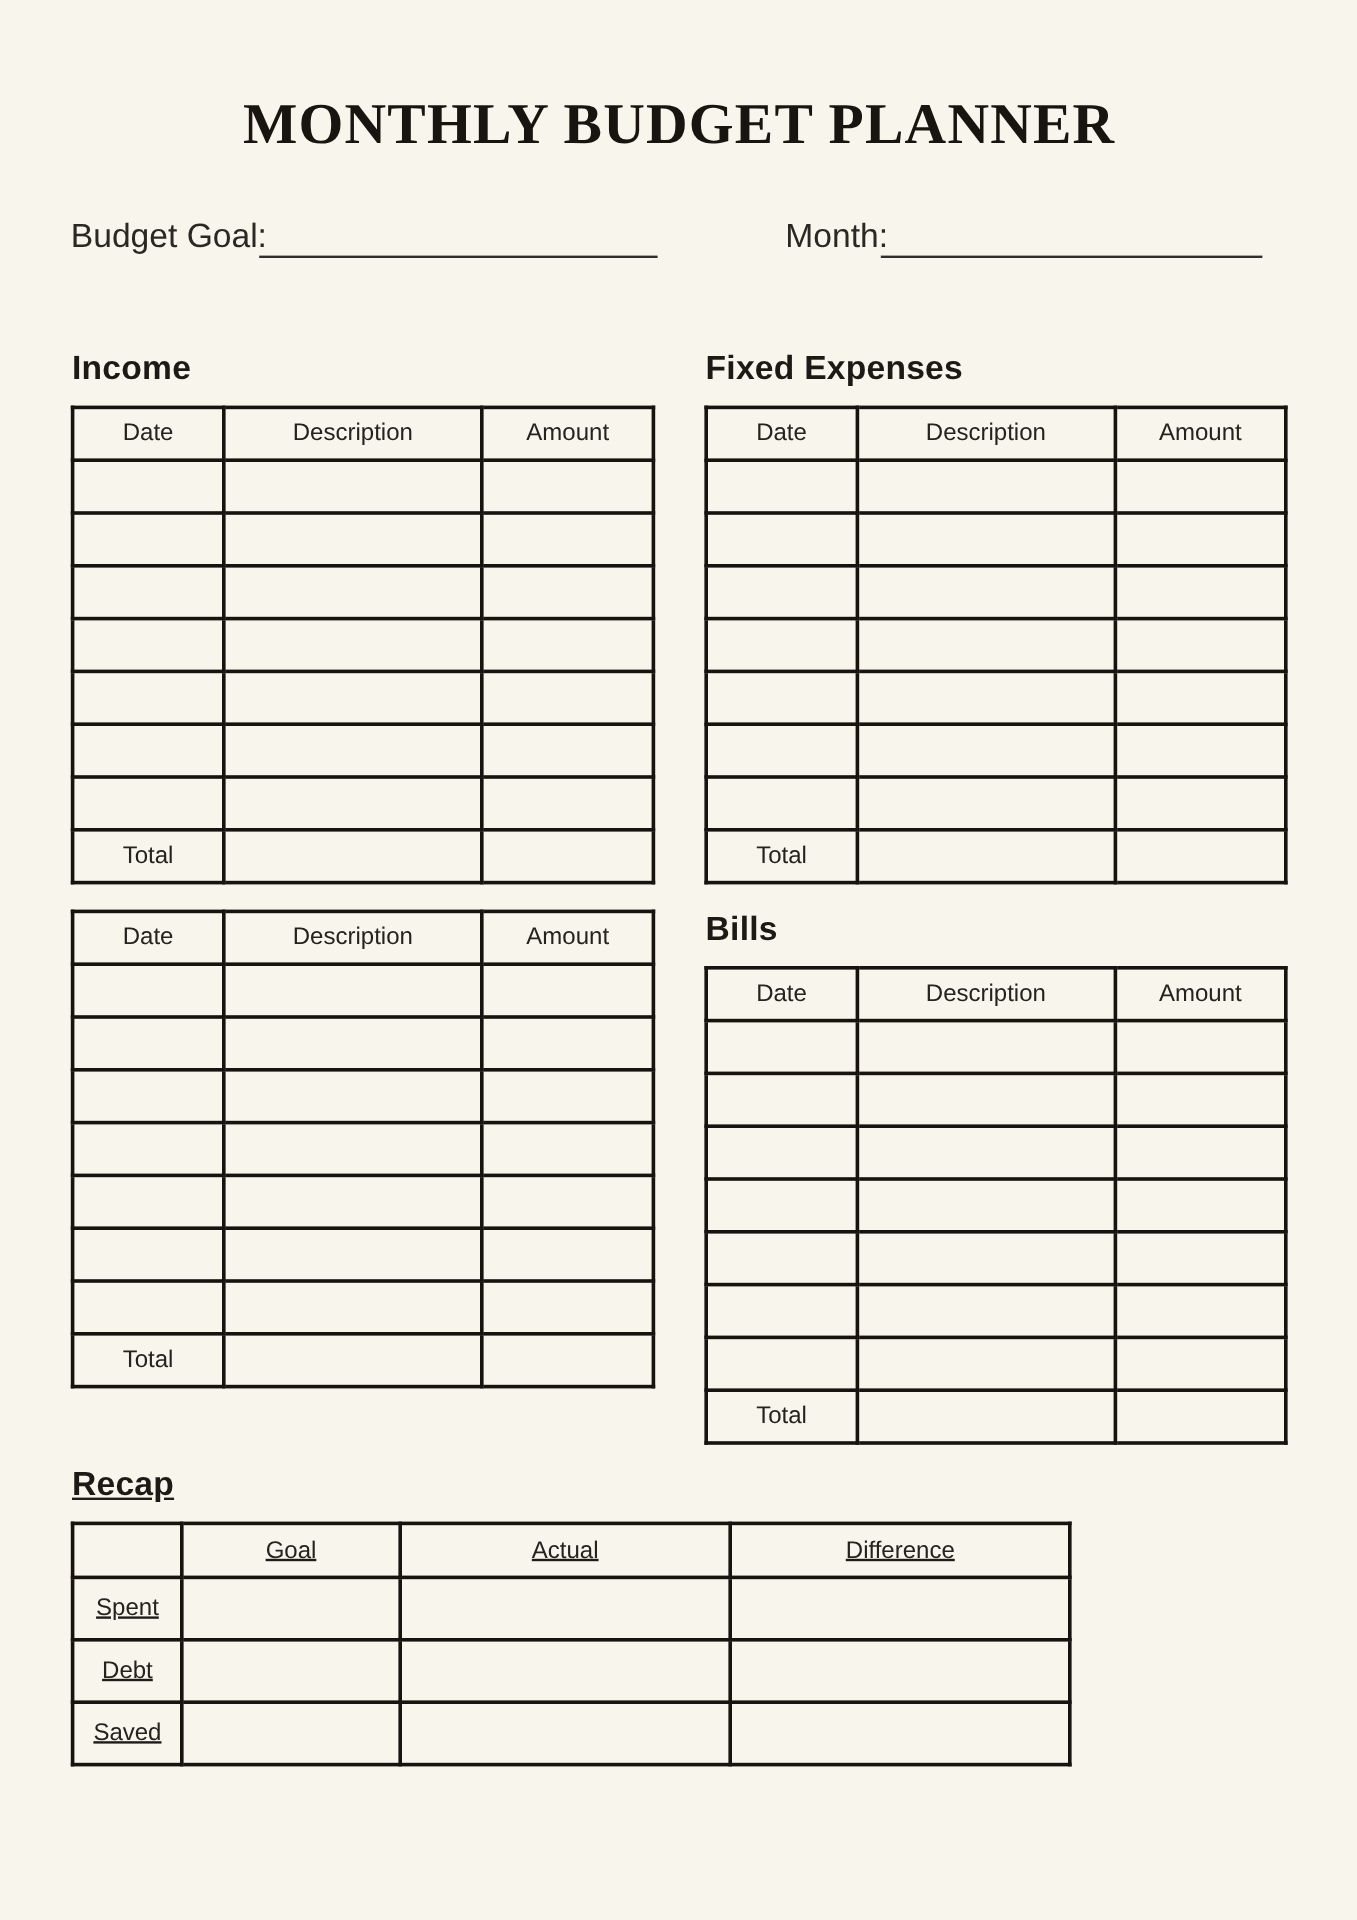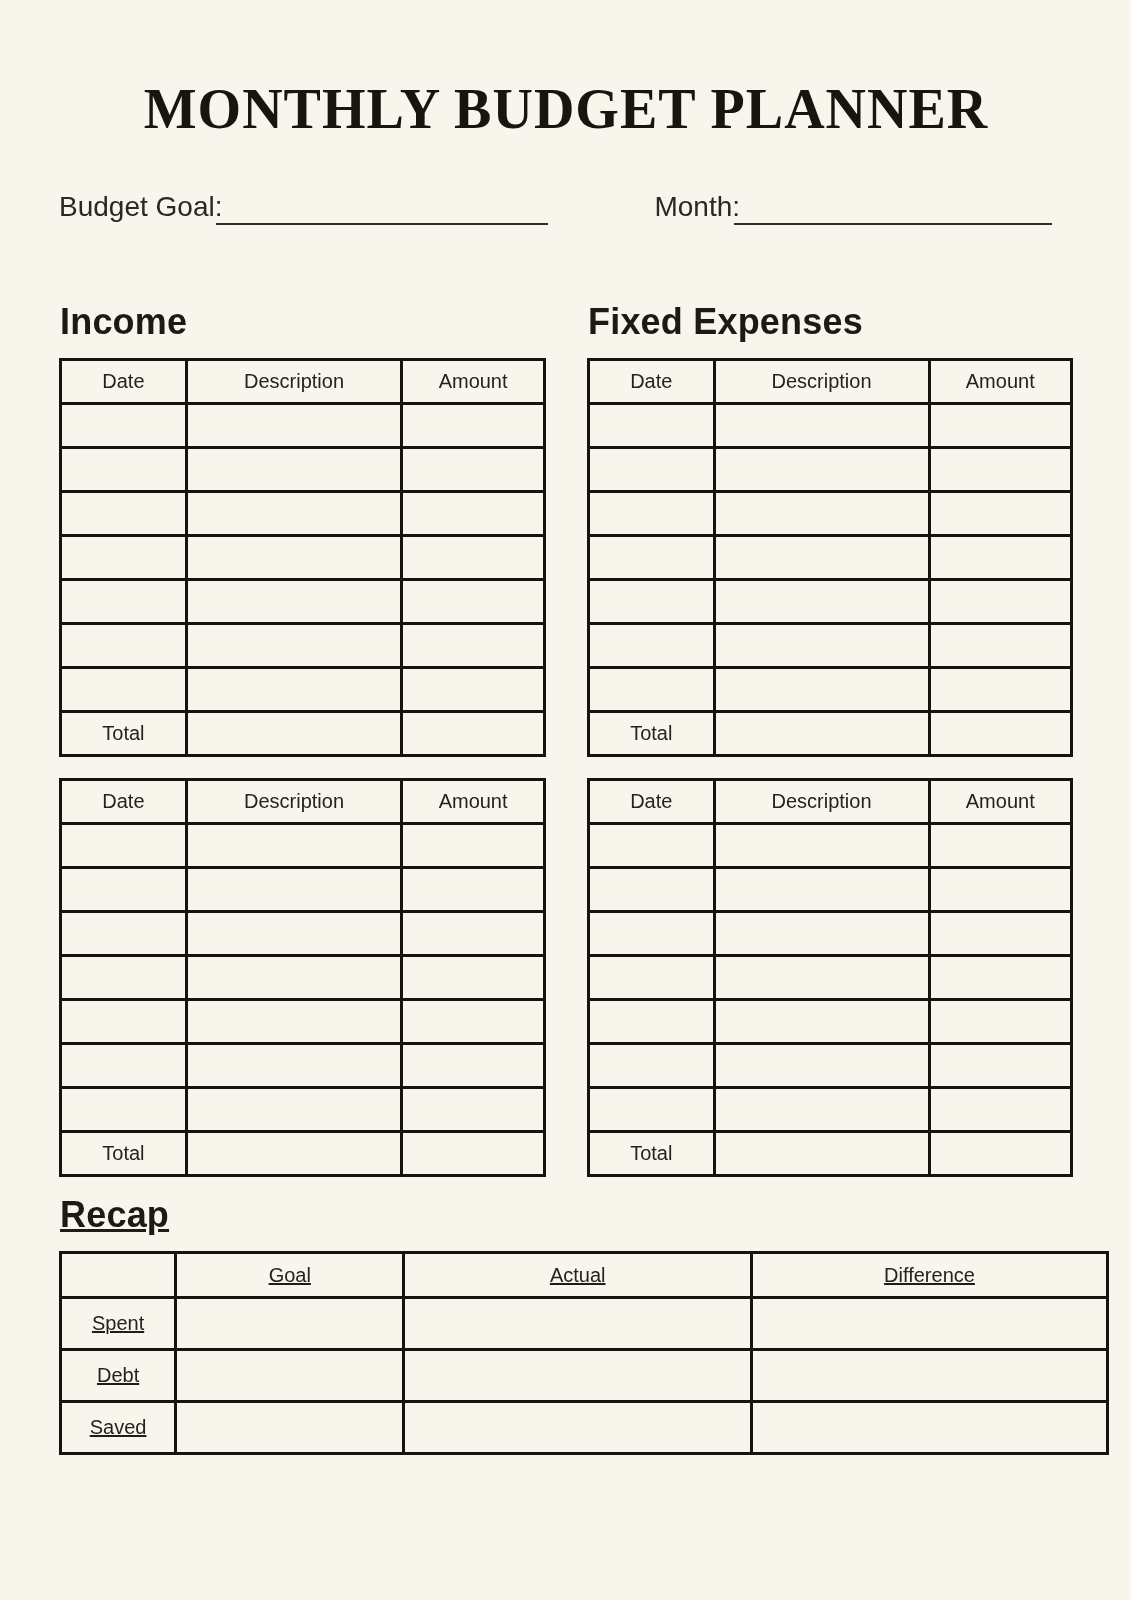--- a/index.html
+++ b/index.html
@@ -13,21 +13,21 @@
     box-sizing:border-box;
     width:1131px; height:1600px;
     padding:74px 58px 0 59px;
     overflow:hidden;
   }
   .title {
     margin:0;
     text-align:center;
     font-family:"Liberation Serif", serif;
     font-weight:600;
-    font-size:56px;
+    font-size:48px;
     line-height:1.25;
     letter-spacing:1px;
     color:#181410;
   }
   .fields-row {
     display:flex;
     align-items:center;
     margin-top:46px;
     font-size:28px;
     color:#2b2824;
@@ -44,42 +44,42 @@
   .line-month { width:318px; margin-left:-6px; }
 
   .tables-grid {
     display:grid;
     grid-template-columns:487px 486px;
     column-gap:41px;
     margin-top:78px;
   }
   .section h2, .recap-heading {
     margin:0 0 15px 1px;
-    font-size:36px;
+    font-size:28px;
     font-weight:700;
     letter-spacing:0.2px;
     color:#1d1a16;
   }
   .section.row2 { margin-top:21px; }
 
   table { border-collapse:collapse; table-layout:fixed; }
   table.entry { width:100%; }
   table.entry th, table.entry td {
     border:3px solid #17130f;
     height:41px;
     font-size:20px;
     font-weight:400;
     text-align:center;
     vertical-align:middle;
     padding:0;
     color:#26221e;
   }
 
   .recap-block { margin-top:17px;text-decoration:underline; }
-  table.recap { width:1050px;border-radius:15px; }
+  table.recap { width:834px;border-radius:15px; }
   table.recap th, table.recap td {
     border:3px solid #17130f;
     font-size:20px;
     font-weight:400;
     text-align:center;
     vertical-align:middle;
     padding:0;
     color:#26221e;
   }
   table.recap thead th { height:42px; }
@@ -275,20 +275,21 @@
           <tr>
             <td>Total</td>
             <td></td>
             <td></td>
           </tr>
         </tbody>
       </table>
     </div>
 
     <div class="section row2">
+      <h2>Bills</h2>
       <table class="entry">
         <colgroup>
             <col style="width:26%">
             <col style="width:44.5%">
             <col style="width:29.5%">
           </colgroup>
         <thead>
           <tr>
             <th>Date</th>
             <th>Description</th>

